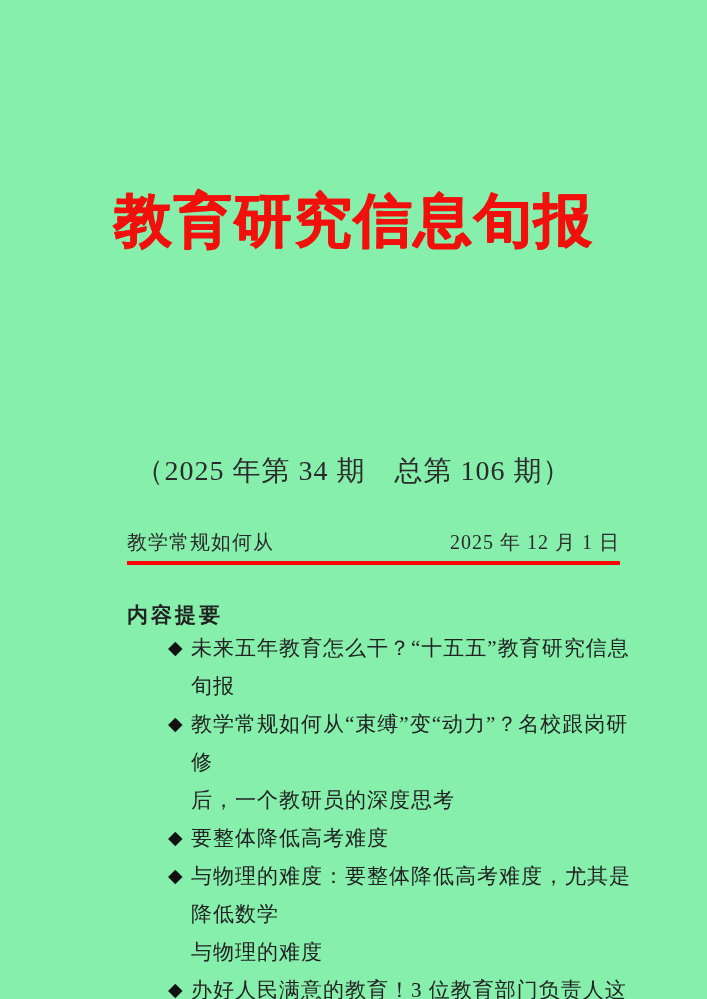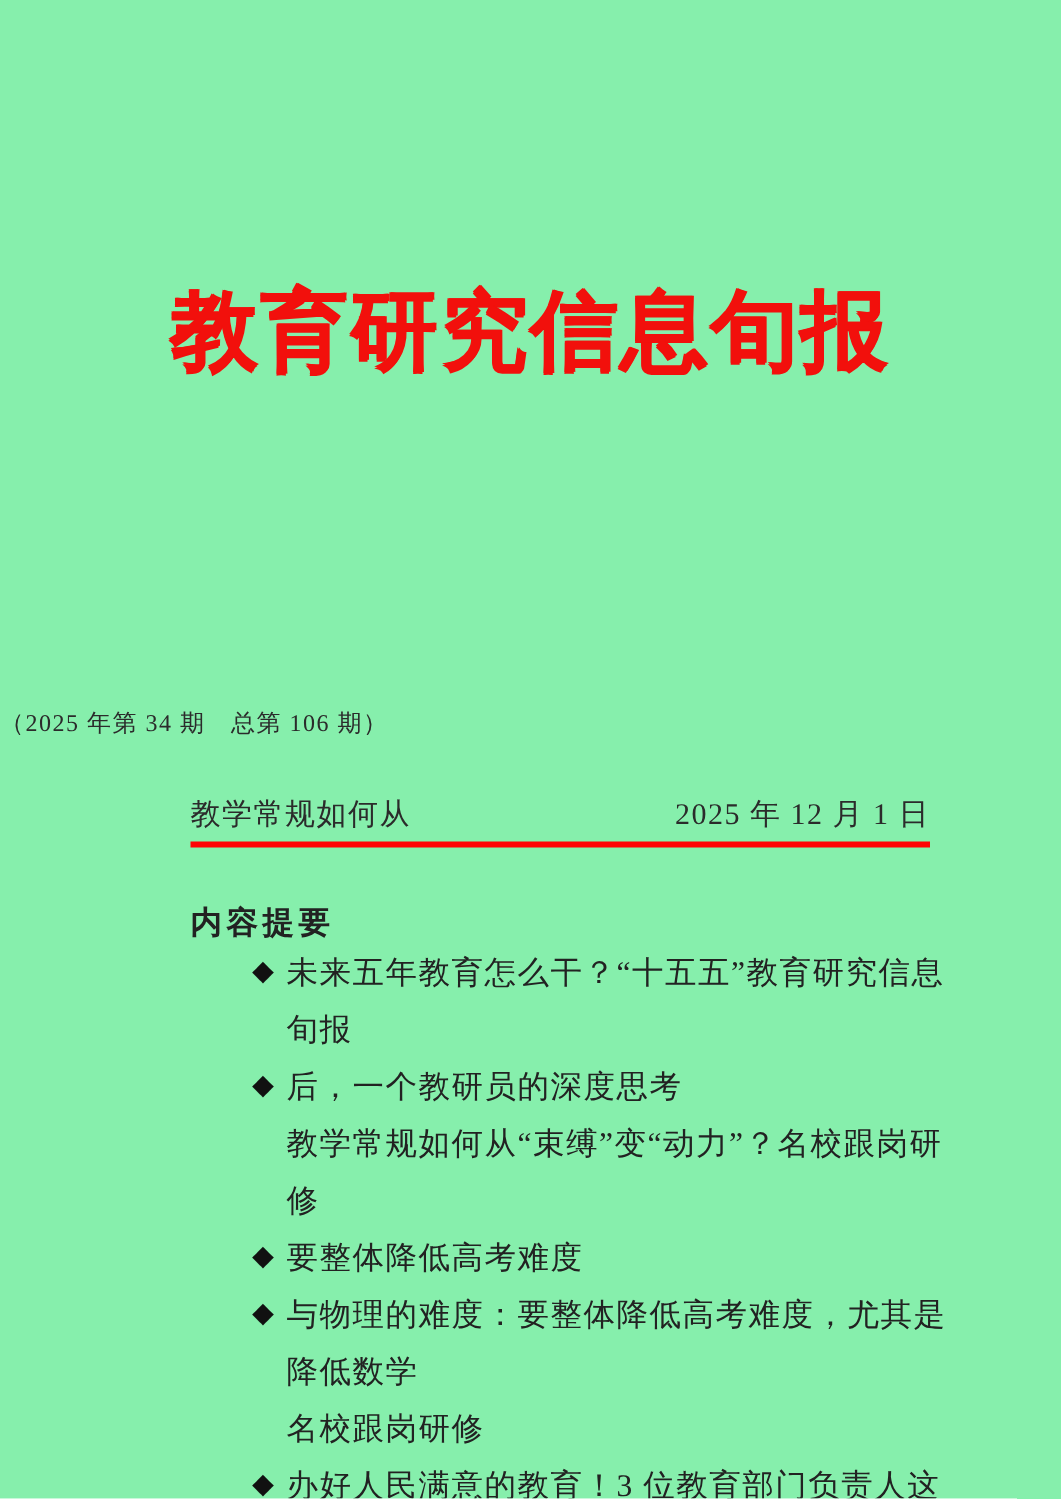--- a/index.html
+++ b/index.html
@@ -25,26 +25,25 @@
     letter-spacing: 2px;
     color: var(--accent, #f2100c);
     text-shadow: 1px 0 0 currentColor, 0 1px 0 currentColor;
     white-space: nowrap;
   }
   .issue-line {
     position: absolute;
     top: 452px;
     left: 0;
     width: 100%;
-    text-align: left;
-    font-size: 16px;
+    text-align: center;
+    font-size: 28px;
     color: #2b2b2b;
     letter-spacing: 1px;
     white-space: nowrap;
-    margin-top: 20px;
   }
   .pub-row {
     position: absolute;
     top: 529px;
     left: 127px;
     width: 493px;
     display: flex;
     justify-content: space-between;
     align-items: baseline;
     font-size: 20px;
@@ -108,33 +107,33 @@
 
   <div class="toc">
 
     <div class="toc-item">
       <span class="bullet">◆</span>
       <div>未来五年教育怎么干？“十五五”教育研究信息旬报</div>
     </div>
 
     <div class="toc-item">
       <span class="bullet">◆</span>
+      <div>教学常规如何从“束缚”变“动力”？名校跟岗研修</div>
       <div>后，一个教研员的深度思考</div>
-      <div>教学常规如何从“束缚”变“动力”？名校跟岗研修</div>
     </div>
 
     <div class="toc-item">
       <span class="bullet">◆</span>
       <div>要整体降低高考难度</div>
     </div>
 
     <div class="toc-item">
       <span class="bullet">◆</span>
       <div>与物理的难度：要整体降低高考难度，尤其是降低数学</div>
-      <div>名校跟岗研修</div>
+      <div>与物理的难度</div>
     </div>
 
     <div class="toc-item">
       <span class="bullet">◆</span>
       <div>办好人民满意的教育！3 位教育部门负责人这样谈</div>
     </div>
 
   </div>
 </div>
 

